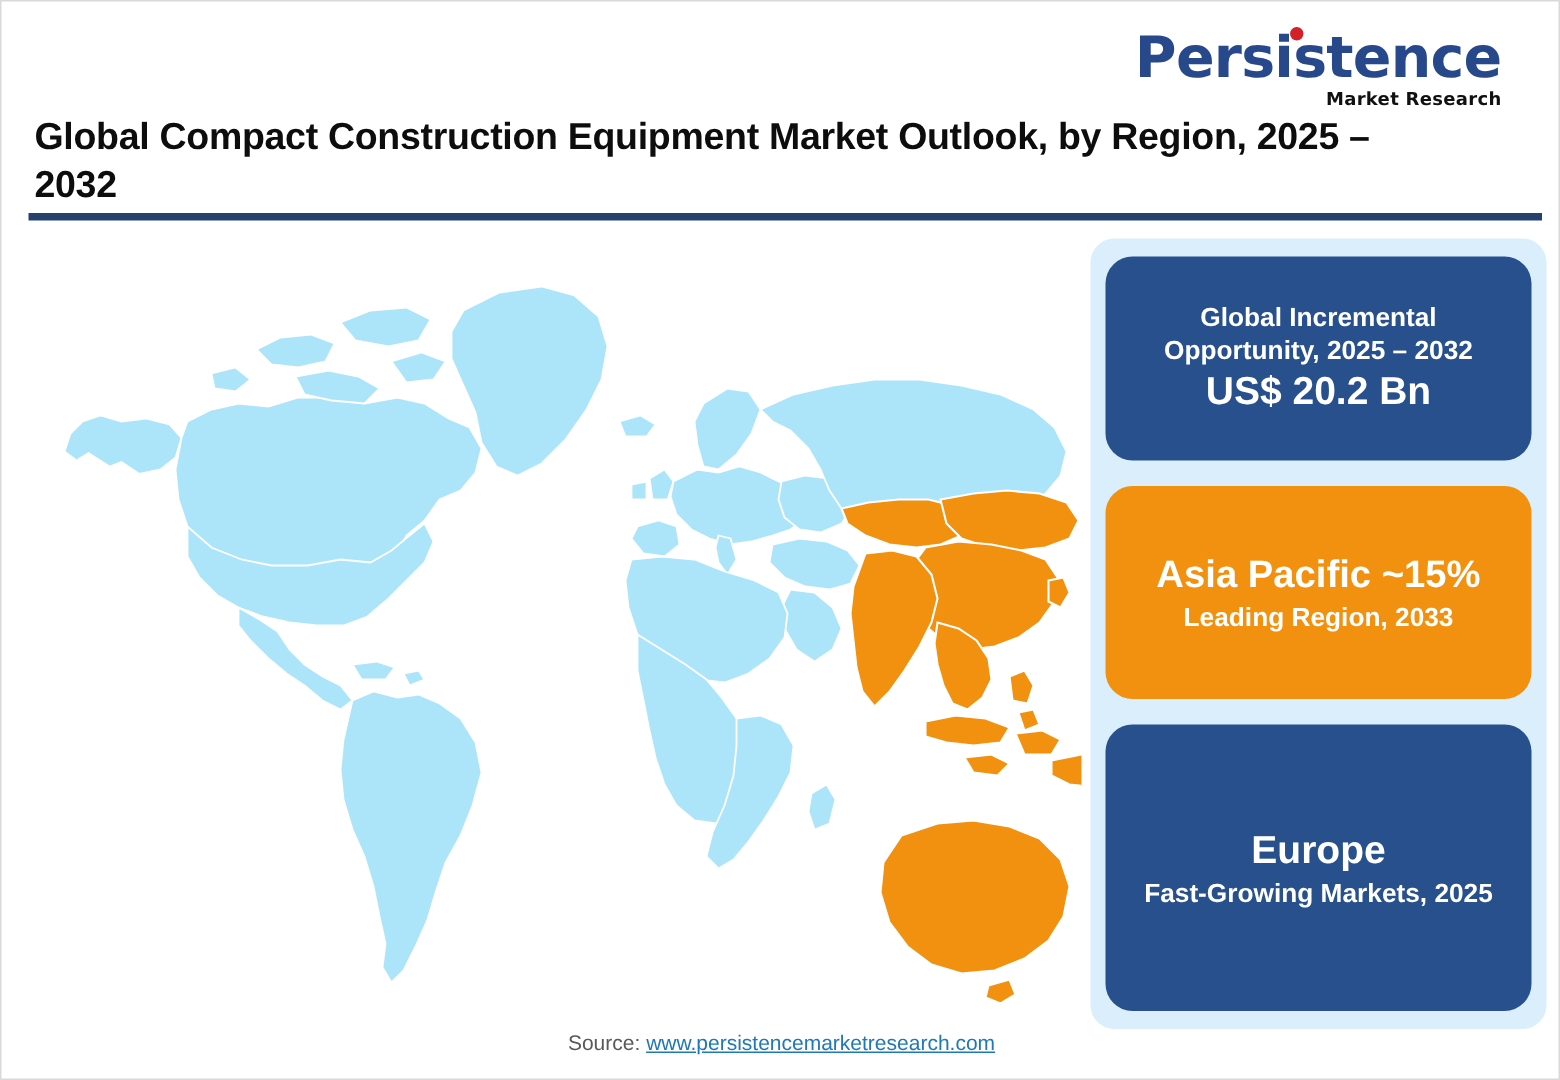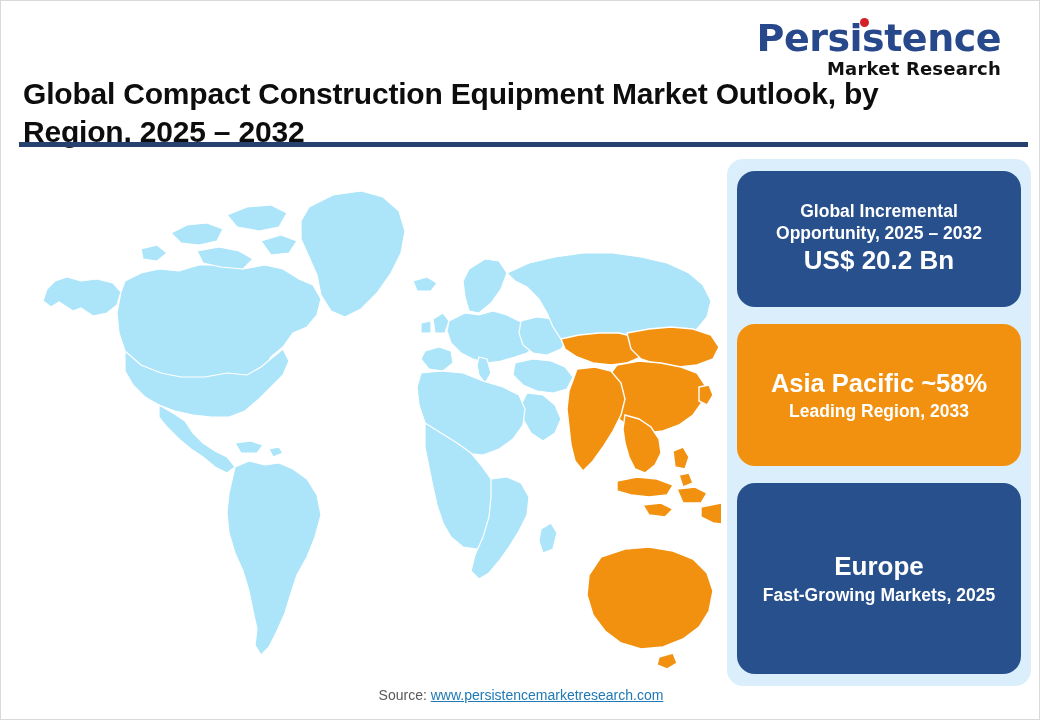--- a/index.html
+++ b/index.html
@@ -41,35 +41,35 @@
   .logo-dot {
     position: absolute;
     width: 9px;
     height: 9px;
     background: #d42027;
     border-radius: 50%;
     top: -1px;
     left: 103px;
   }
   .logo-sub {
-    font-size: 18px;
+    font-size: 12px;
     font-weight: bold;
     color: #111111;
     letter-spacing: 0.2px;
     margin-top: 3px;
     font-family: "DejaVu Sans", sans-serif;
   }
 
   
   .title {
     position: absolute;
     left: 22px;
     top: 74px;
     width: 930px;
-    font-size: 30px;
+    font-size: 25px;
     font-weight: bold;
     color: #0d0d0d;
     line-height: 1.28;
     letter-spacing: -0.2px;
   }
   .rule {
     position: absolute;
     left: 18px;
     top: 141px;
     width: 1009px;
@@ -293,21 +293,21 @@
   </div>
 
   <div class="panel">
 
     <div class="card card-navy card-1">
       <div class="card-line-sm">Global Incremental Opportunity, 2025 – 2032</div>
       <div class="card-line-lg">US$ 20.2 Bn</div>
     </div>
 
     <div class="card card-orange card-2">
-      <div class="card-line-lg-orange">Asia Pacific ~58%</div>
+      <div class="card-line-lg-orange">Asia Pacific ~15%</div>
       <div class="card-line-sm">Leading Region, 2033</div>
     </div>
 
     <div class="card card-navy card-3">
       <div class="card-line-lg">Europe</div>
       <div class="card-line-sm">Fast-Growing Markets, 2025</div>
     </div>
 
   </div>
 

